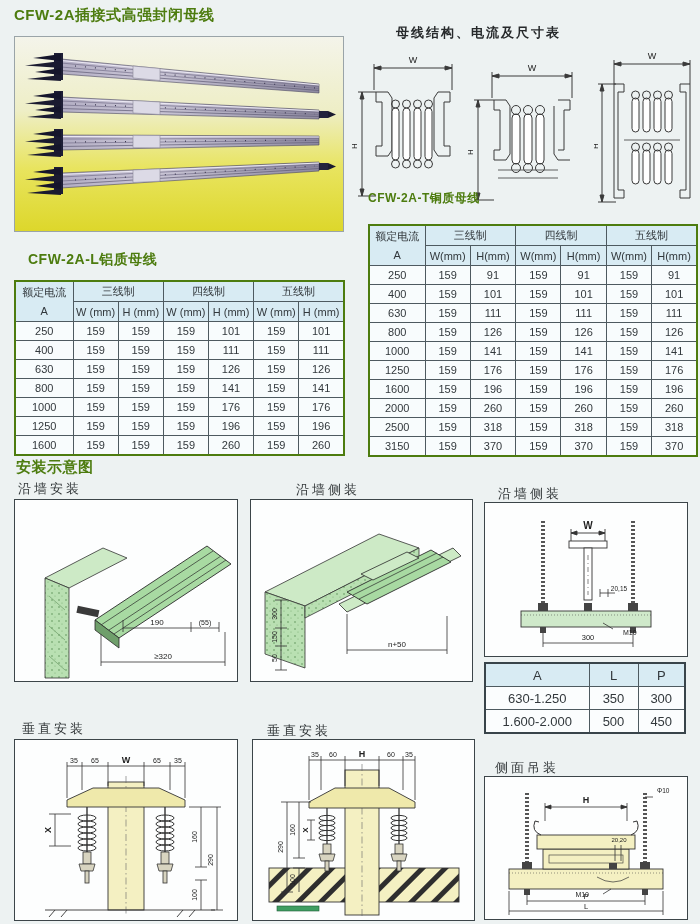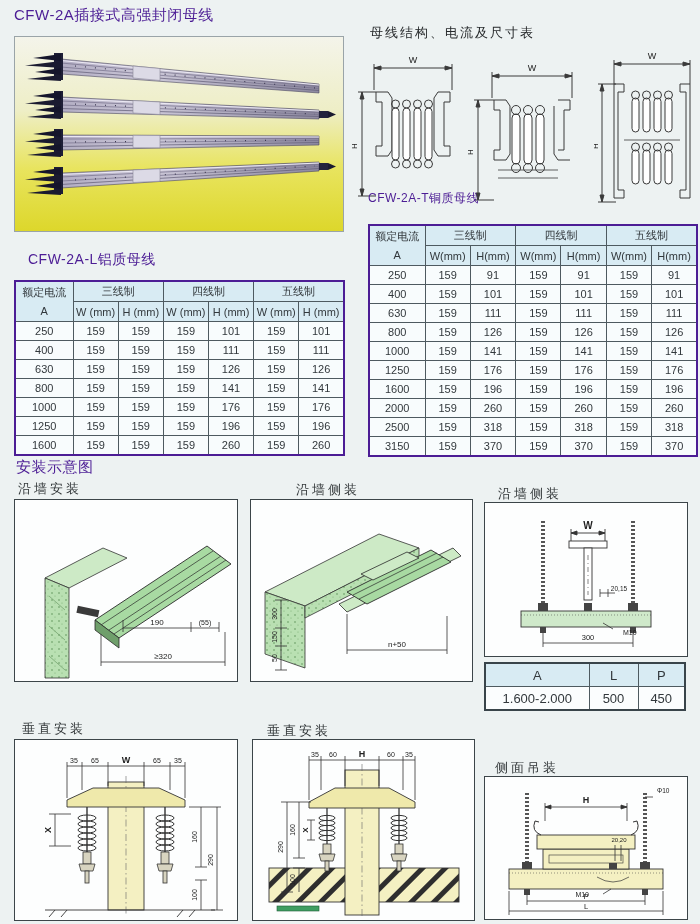--- a/index.html
+++ b/index.html
@@ -1,30 +1,30 @@
 <!DOCTYPE html>
 <html><head>
 <meta charset="utf-8">
 <style>
   html,body{margin:0;padding:0;}
   body{font-family:"Liberation Sans","DejaVu Sans",sans-serif;background:#dde4e6;}
   .page{position:relative;width:700px;height:924px;background:#edf2f2;overflow:hidden;}
   .abs{position:absolute;}
-  .red-title{color:#4c1d95;font-weight:normal;font-size:15px;letter-spacing:.5px;}
+  .red-title{color:#4d7c0f;font-weight:bold;font-size:15px;letter-spacing:.5px;}
   .blk-title{color:#26292b;font-size:13px;letter-spacing:2px;}
   .diag-label{color:#33383a;font-size:13px;letter-spacing:3px;}
   .photo-frame{border:1px solid #9aa4a8;}
   .diag-box{background:#fdfefe;border:1.5px solid #3c4549;}
   
   table.spec{border-collapse:collapse;table-layout:fixed;background:#f6fbfd;}
   table.spec th,table.spec td{border:1px solid #4e5a60;text-align:center;color:#32383c;
     font-weight:normal;font-size:11px;padding:0;overflow:hidden;white-space:nowrap;}
   table.spec th{background:#d8ebf3;font-size:11px;}
   table.spec td{background:#f8fcfd;height:18px;}
-  table.spec{border:2px solid #4c1d95;}
+  table.spec{border:2px solid #4d7c0f;}
   .rc-line{line-height:19px;font-size:11px;}
   
   table.alp{border-collapse:collapse;table-layout:fixed;border:2px solid #39444a;background:#fbfdfe;}
   table.alp th{background:#d8ebf3;border:1px solid #4e5a60;font-size:13px;font-weight:normal;color:#32383c;height:20px;}
   table.alp td{border:1px solid #4e5a60;font-size:13px;color:#32383c;text-align:center;height:20px;background:#fbfdfe;}
   svg text{font-family:"Liberation Sans","DejaVu Sans",sans-serif;}
 </style>
 </head>
 <body>
 
@@ -108,21 +108,21 @@
         <polygon points="46,131 18,135 46,138" fill="#15152b"></polygon>
         <polygon points="46,138 10,142.5 46,145" fill="#1a1a30"></polygon>
         <polygon points="46,145 20,149 46,152" fill="#15152b"></polygon>
         <polygon points="46,152 12,156 46,158" fill="#1a1a30"></polygon>
         <rect x="304" y="126" width="9" height="7" fill="#23233d"></rect>
         <polygon points="313,126 321,129.5 313,133" fill="#1a1a30"></polygon>
       </g>
     </svg>
   </div>
 
-  <div class="abs blk-title" style="left:370px;top:24px;">母线结构、电流及尺寸表</div>
+  <div class="abs blk-title" style="left:396px;top:24px;font-weight:bold;">母线结构、电流及尺寸表</div>
 
   <svg class="abs" style="left:352px;top:52px;" width="112" height="152" viewBox="0 0 112 152">
     <g stroke="#3a3a3a" stroke-width="1" fill="none">
       <line x1="22" y1="16" x2="100" y2="16"></line>
         <line x1="22" y1="12" x2="22" y2="38"></line>
         <line x1="100" y1="12" x2="100" y2="38"></line>
       <polygon points="22,16 29,14 29,18" fill="#3a3a3a"></polygon>
         <polygon points="100,16 93,14 93,18" fill="#3a3a3a"></polygon>
       <line x1="10" y1="40" x2="10" y2="144"></line>
         <line x1="6" y1="40" x2="24" y2="40"></line>
@@ -562,20 +562,25 @@
       </colgroup>
     <thead>
       <tr>
         <th>A</th>
         <th>L</th>
         <th>P</th>
       </tr>
     </thead>
     <tbody>
         <tr>
+          <td>630-1.250</td>
+          <td>350</td>
+          <td>300</td>
+        </tr>
+        <tr>
           <td>1.600-2.000</td>
           <td>500</td>
           <td>450</td>
         </tr>
       </tbody>
   </table>
 
   <div class="abs diag-label" style="left:22px;top:720px;">垂直安装</div>
   <div class="abs diag-label" style="left:267px;top:722px;">垂直安装</div>
   <div class="abs diag-label" style="left:495px;top:759px;">侧面吊装</div>

